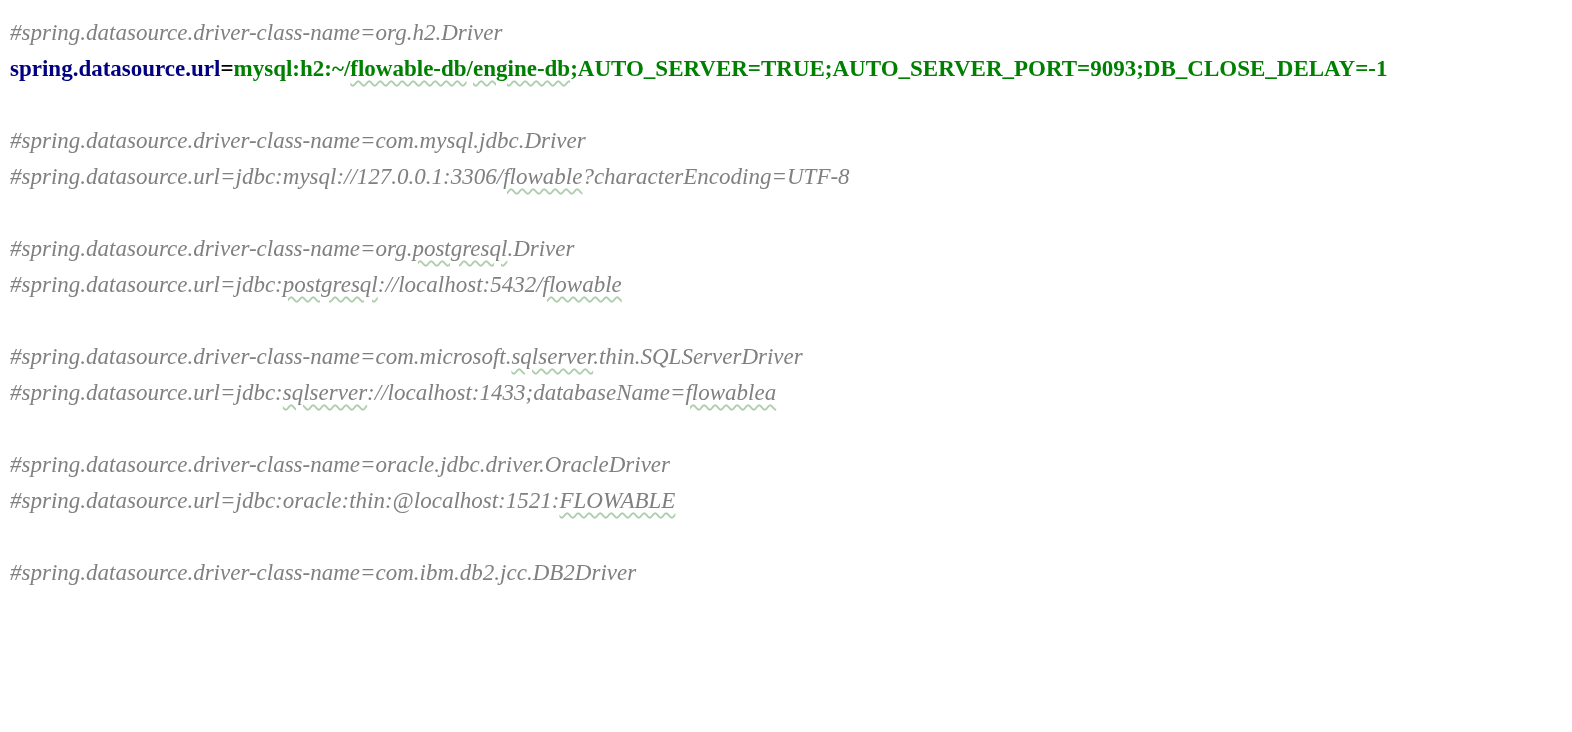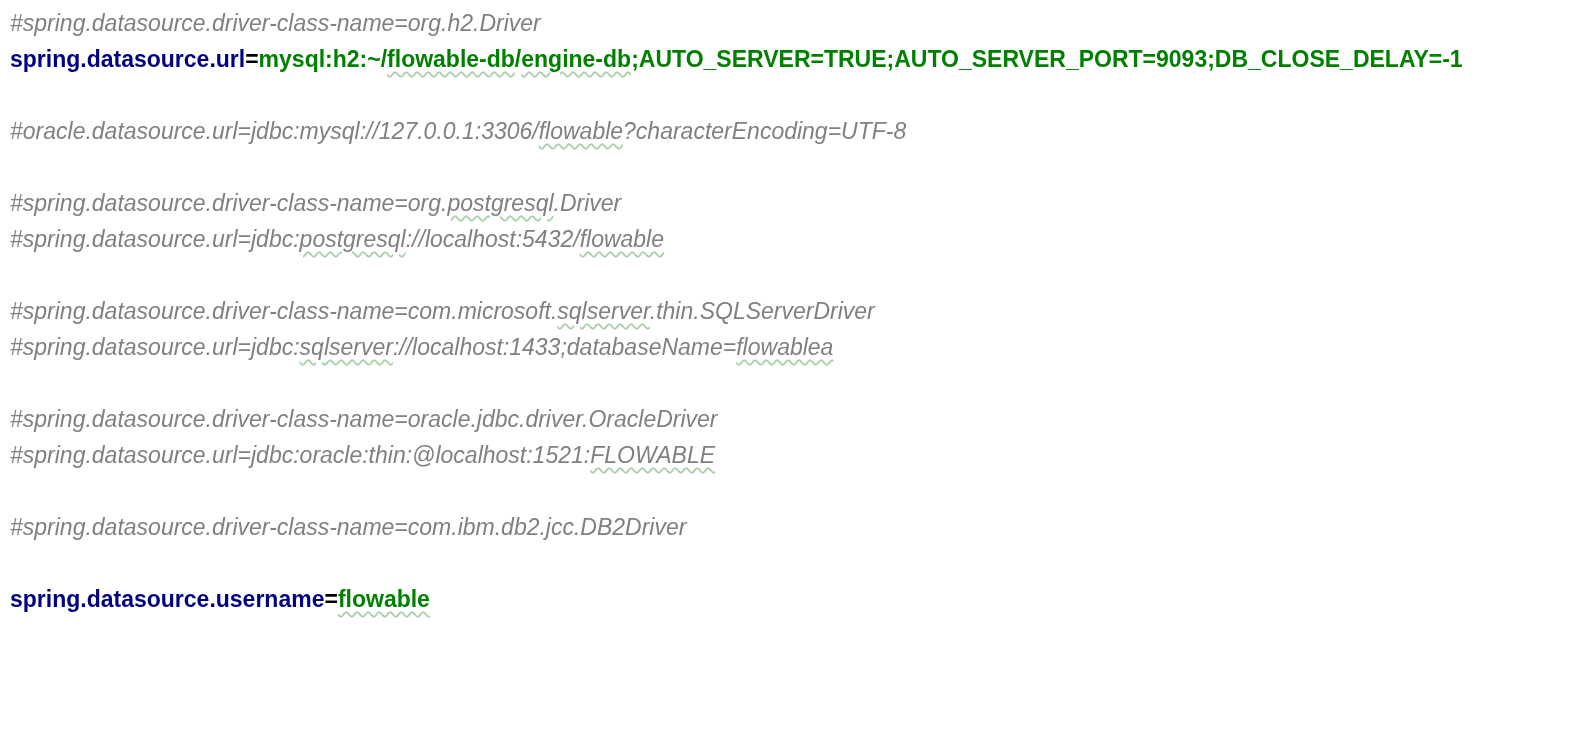--- a/index.html
+++ b/index.html
@@ -7,22 +7,22 @@
     padding: 0;
     width: 1572px;
     height: 732px;
     overflow: hidden;
     background: var(--bg, #ffffff);
   }
   .editor {
     box-sizing: border-box;
     width: 1572px;
     height: 732px;
-    padding: 5px 0 0 10px;
-    font-family: Liberation Sans, sans-serif;
+    padding: 15px 0 0 10px;
+    font-family: Liberation Serif, serif;
     font-size: 23px;
     background: var(--bg, #ffffff);
     cursor: text;
   }
   .line {
     height: 36px;
     line-height: 36px;
     white-space: pre;
   }
   .seg-comment {
@@ -49,27 +49,27 @@
     text-underline-offset: 4px;
   }
 </style>
 </head>
 <body>
 
 <div class="editor">
     <div class="line"><span class="seg-comment">#spring.datasource.driver-class-name=org.h2.Driver</span></div>
     <div class="line"><span class="seg-key">spring.datasource.url</span><span class="seg-eq">=</span><span class="seg-value">mysql:h2:~/</span><span class="seg-value sq">flowable-db</span><span class="seg-value">/</span><span class="seg-value sq">engine-db</span><span class="seg-value">;AUTO_SERVER=TRUE;AUTO_SERVER_PORT=9093;DB_CLOSE_DELAY=-1</span></div>
     <div class="line"> </div>
-    <div class="line"><span class="seg-comment">#oracle.datasource.url=jdbc:mysql://127.0.0.1:3306/</span><span class="seg-comment sq">flowable</span><span class="seg-comment">?characterEncoding=UTF-8</span></div>
+    <div class="line"><span class="seg-comment">#spring.datasource.driver-class-name=com.mysql.jdbc.Driver</span></div>
+    <div class="line"><span class="seg-comment">#spring.datasource.url=jdbc:mysql://127.0.0.1:3306/</span><span class="seg-comment sq">flowable</span><span class="seg-comment">?characterEncoding=UTF-8</span></div>
     <div class="line"> </div>
     <div class="line"><span class="seg-comment">#spring.datasource.driver-class-name=org.</span><span class="seg-comment sq">postgresql</span><span class="seg-comment">.Driver</span></div>
     <div class="line"><span class="seg-comment">#spring.datasource.url=jdbc:</span><span class="seg-comment sq">postgresql</span><span class="seg-comment">://localhost:5432/</span><span class="seg-comment sq">flowable</span></div>
     <div class="line"> </div>
     <div class="line"><span class="seg-comment">#spring.datasource.driver-class-name=com.microsoft.</span><span class="seg-comment sq">sqlserver</span><span class="seg-comment">.thin.SQLServerDriver</span></div>
     <div class="line"><span class="seg-comment">#spring.datasource.url=jdbc:</span><span class="seg-comment sq">sqlserver</span><span class="seg-comment">://localhost:1433;databaseName=</span><span class="seg-comment sq">flowablea</span></div>
     <div class="line"> </div>
     <div class="line"><span class="seg-comment">#spring.datasource.driver-class-name=oracle.jdbc.driver.OracleDriver</span></div>
     <div class="line"><span class="seg-comment">#spring.datasource.url=jdbc:oracle:thin:@localhost:1521:</span><span class="seg-comment sq">FLOWABLE</span></div>
     <div class="line"> </div>
     <div class="line"><span class="seg-comment">#spring.datasource.driver-class-name=com.ibm.db2.jcc.DB2Driver</span></div>
     <div class="line"> </div>
-    <div class="line"><span class="seg-key">spring.datasource.username</span><span class="seg-eq">=</span><span class="seg-value sq">flowable</span></div>
   </div>
 
 </body></html>

